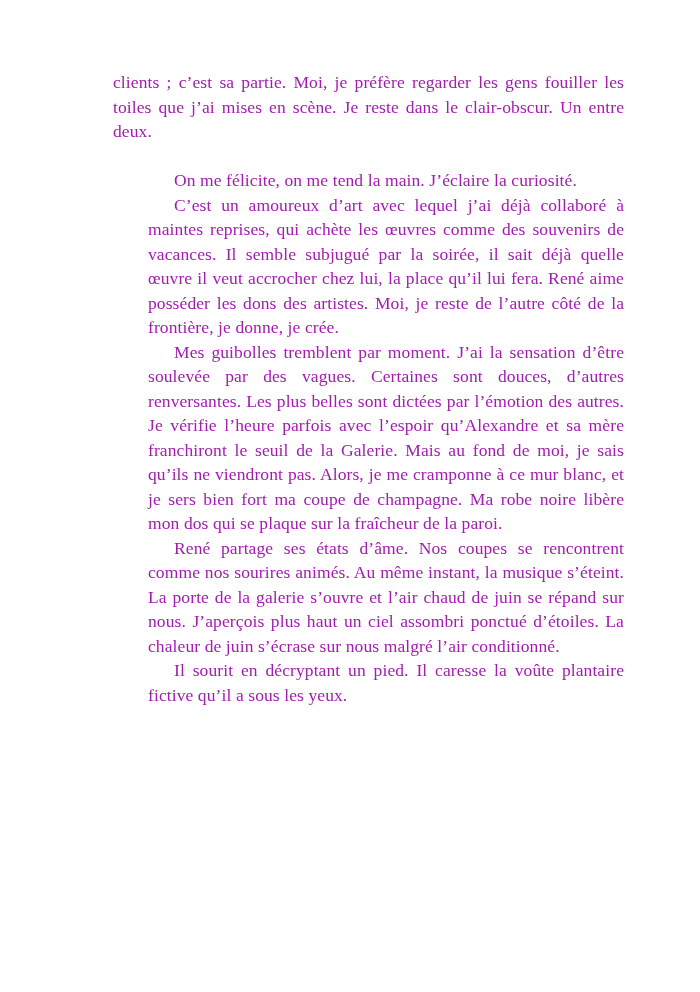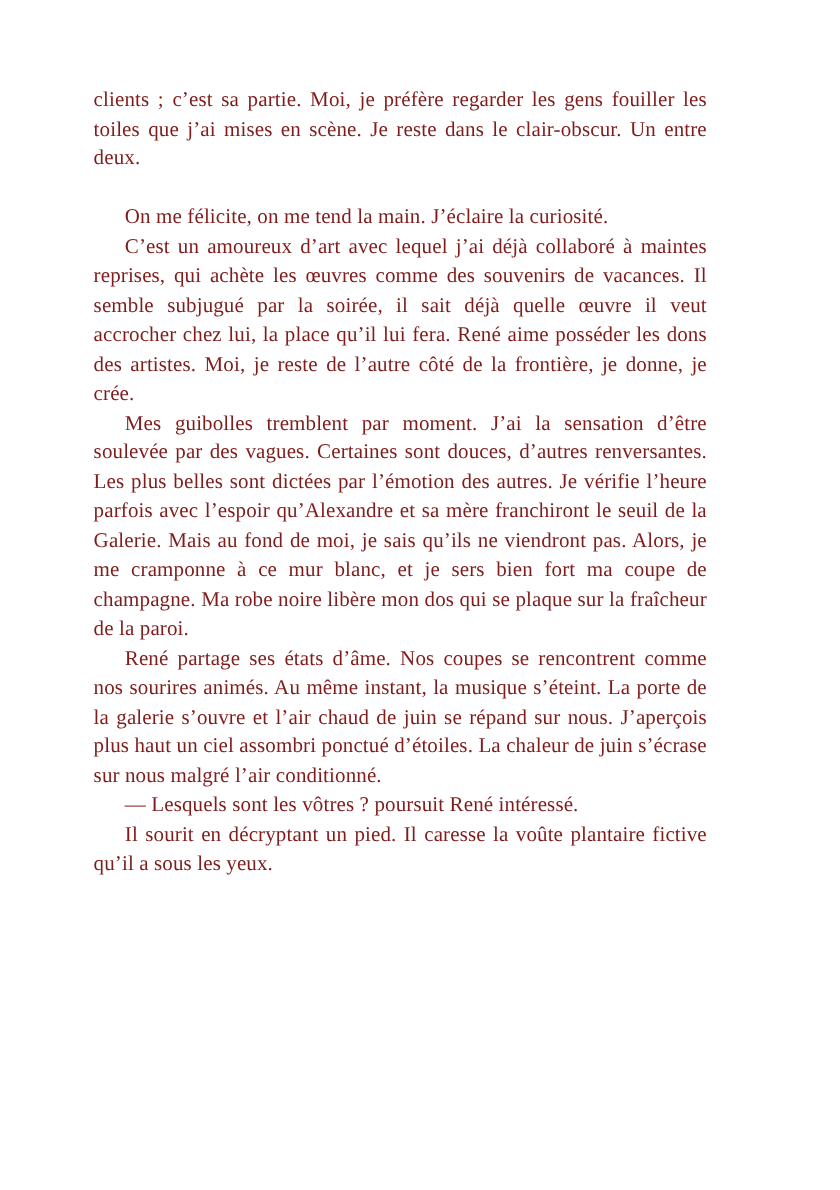--- a/index.html
+++ b/index.html
@@ -9,37 +9,38 @@
   }
   .page {
     position: relative;
     width: 700px;
     height: 992px;
     background: #ffffff;
     overflow: hidden;
   }
   .text-block {
     position: absolute;
-    left: 78px;
+    left: 113px;
     top: 70px;
     width: 511px;
     font-family: "Liberation Serif", "DejaVu Serif", serif;
     font-size: 17.5px;
     line-height: 24.5px;
-    color: #7f1d1d;
+    color: #a21caf;
     text-align: justify;
     letter-spacing: 0.1px;
   }
   .text-block p {
     margin: 0;
     padding: 0;
     text-indent: 0;
   }
   .text-block p.indent {
     text-indent: 26px;
+    margin-left: 35px;
   }
   .scene-break {
     height: 24.5px;
   }
 </style>
 </head>
 <body>
 
 <div class="page">
   <div class="text-block">
@@ -51,20 +52,19 @@
     <p class="indent">On me félicite, on me tend la main. J’éclaire la curiosité.</p>
 
 
     <p class="indent">C’est un amoureux d’art avec lequel j’ai déjà collaboré à maintes reprises, qui achète les œuvres comme des souvenirs de vacances. Il semble subjugué par la soirée, il sait déjà quelle œuvre il veut accrocher chez lui, la place qu’il lui fera. René aime posséder les dons des artistes. Moi, je reste de l’autre côté de la frontière, je donne, je crée.</p>
 
     <p class="indent">Mes guibolles tremblent par moment. J’ai la sensation d’être soulevée par des vagues. Certaines sont douces, d’autres renversantes. Les plus belles sont dictées par l’émotion des autres. Je vérifie l’heure parfois avec l’espoir qu’Alexandre et sa mère franchiront le seuil de la Galerie. Mais au fond de moi, je sais qu’ils ne viendront pas. Alors, je me cramponne à ce mur blanc, et je sers bien fort ma coupe de champagne. Ma robe noire libère mon dos qui se plaque sur la fraîcheur de la paroi.</p>
 
     <p class="indent">René partage ses états d’âme. Nos coupes se rencontrent comme nos sourires animés. Au même instant, la musique s’éteint. La porte de la galerie s’ouvre et l’air chaud de juin se répand sur nous. J’aperçois plus haut un ciel assombri ponctué d’étoiles. La chaleur de juin s’écrase sur nous malgré l’air conditionné.</p>
 
 
-    <p class="indent">— Lesquels sont les vôtres ? poursuit René intéressé.</p>
 
 
 
     <p class="indent">Il sourit en décryptant un pied. Il caresse la voûte plantaire fictive qu’il a sous les yeux.</p>
 
   </div>
 </div>
 
 </body></html>

